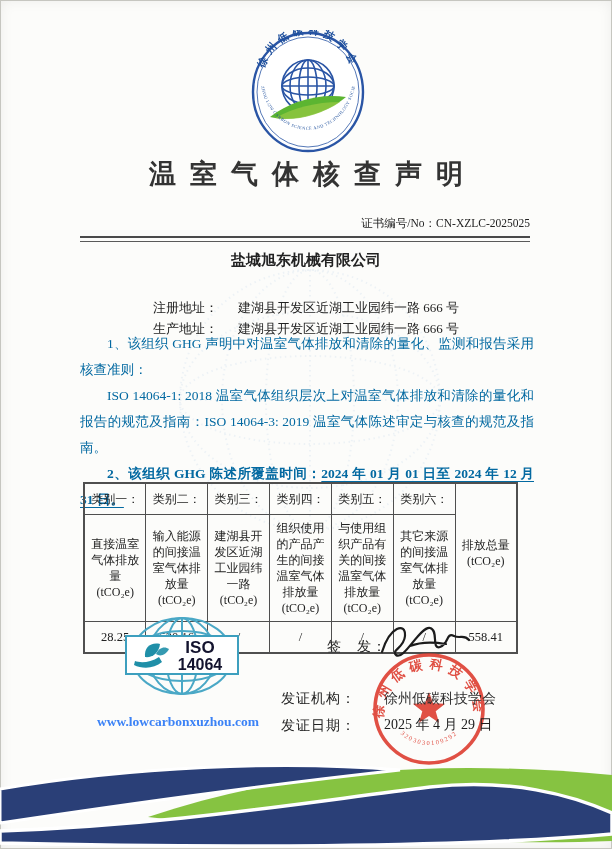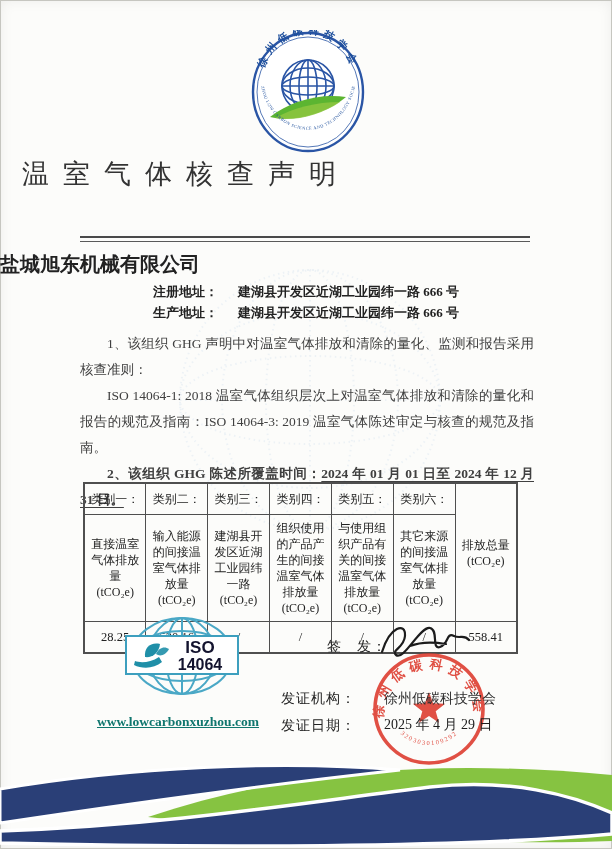--- a/index.html
+++ b/index.html
@@ -5,52 +5,52 @@
   html,body{margin:0;padding:0;background:#e9e9e6;}
   .page{
     position:relative;width:612px;height:849px;margin:0 auto;
     background:#fcfcfa;overflow:hidden;
     font-family:"Liberation Serif","DejaVu Serif",serif;color:#2b2b2b;
     box-shadow:inset 0 0 0 1px #c6c6c0, inset 0 0 14px rgba(0,0,0,.07);
   }
   .abs{position:absolute;}
   
   .org-logo{left:248px;top:30px;width:120px;height:124px;}
-  .title-cn{left:8px;right:0;top:156px;font-size:27px;font-weight:normal;
+  .title-cn{left:0;right:0;top:156px;text-align:center;font-size:27px;font-weight:bold;
     letter-spacing:14px;text-indent:14px;color:#333;}
   .title-en{left:0;right:0;top:199px;text-align:center;font-size:16px;color:#333;
     word-spacing:16px;letter-spacing:1px;}
   .cert-no{right:82px;top:216px;font-size:11.5px;color:#222;}
   .dbl-rule{left:80px;right:82px;top:236px;height:3px;
     border-top:2px solid #4a4a4a;border-bottom:1px solid #5a5a5a;}
   
-  .company{left:0;right:0;top:251px;font-size:20px;font-weight:bold;color:#222;}
+  .company{left:0;right:0;top:251px;text-align:center;font-size:15px;font-weight:bold;color:#222;}
   .addr-row{left:0;right:0;display:flex;justify-content:center;gap:20px;
-    font-size:13px;font-weight:bold;color:#222;}
+    font-size:13px;font-weight:normal;color:#222;margin-top:16px;}
   .addr1{top:283px;} .addr2{top:304px;}
   
   .body-text{left:80px;right:78px;top:331px;font-size:13.5px;line-height:26px;
-    text-align:justify;color:#404040;}
+    text-align:justify;color:#0369a1;}
   .body-text p{margin:0;text-indent:2em;}
   .bold{font-weight:bold;}
   .u{text-decoration:underline;text-underline-offset:3px;}
   
   .watermark{left:160px;top:250px;opacity:0.10;pointer-events:none;}
   
   table.ghg{position:absolute;left:83px;top:482px;width:435px;border-collapse:collapse;
     font-size:12px;color:#222;table-layout:fixed;}
   table.ghg td{border:1.4px solid #4f4f4f;text-align:center;vertical-align:middle;
     padding:5px 2px;line-height:16px;}
   table.ghg{border:2px solid #4f4f4f;}
   tr.cat-row td{height:20px;font-size:12px;}
   tr.desc-row td{height:84px;font-size:12px;}
   tr.val-row td{height:20px;font-size:12.5px;}
   
   .iso-logo{left:112px;top:616px;width:150px;height:86px;}
-  .website{left:88px;top:714px;width:180px;text-align:center;font-size:13.5px;font-weight:bold;color:#0f766e;text-decoration:underline;}
+  .website{left:88px;top:714px;width:180px;text-align:center;font-size:13.5px;font-weight:bold;color:#3b82f6;}
   .f-label{font-size:14px;color:#222;letter-spacing:1px;}
   .sign-label{left:282px;top:638px;margin-left:45px;}
   .issuer-label{left:281px;top:690px;text-align:right;}
   .date-label{left:281px;top:717px;}
   .signature{left:376px;top:616px;width:100px;height:52px;}
   .stamp{left:370px;top:650px;width:118px;height:118px;opacity:.88;}
   .issuer-value{left:384px;top:690px;font-size:14px;color:#2e2e2e;z-index:3;}
   .date-value{left:384px;top:716px;font-size:14px;color:#1d1d1d;z-index:3;}
   .above{z-index:3;} .mid{z-index:2;}
   .waves{left:0;bottom:0;width:612px;height:112px;z-index:1;}
@@ -92,20 +92,23 @@
     </defs>
     <text font-size="10.5" fill="#1e4f9c" font-weight="bold" letter-spacing="4.5">
       <textPath href="#arcTop" startOffset="50%" text-anchor="middle">徐州低碳科技学会</textPath>
     </text>
     <text font-size="4.4" fill="#1e4f9c" letter-spacing="0.5">
       <textPath href="#arcBot" startOffset="50%" text-anchor="middle">XUZHOU LOW CARBON SCIENCE AND TECHNOLOGY SOCIETY</textPath>
     </text>
   </svg>
 
   <div class="abs title-cn">温室气体核查声明</div>
+  <div class="abs cert-no">
+    <span>证书编号/No：</span><span>CN-XZLC-2025025</span>
+  </div>
   <div class="abs dbl-rule"></div>
 
   <div class="abs company">盐城旭东机械有限公司</div>
   <div class="abs addr-row addr1">
     <span>注册地址：</span>
     <span>建湖县开发区近湖工业园纬一路 666 号</span>
   </div>
   <div class="abs addr-row addr2">
     <span>生产地址：</span>
     <span>建湖县开发区近湖工业园纬一路 666 号</span>

